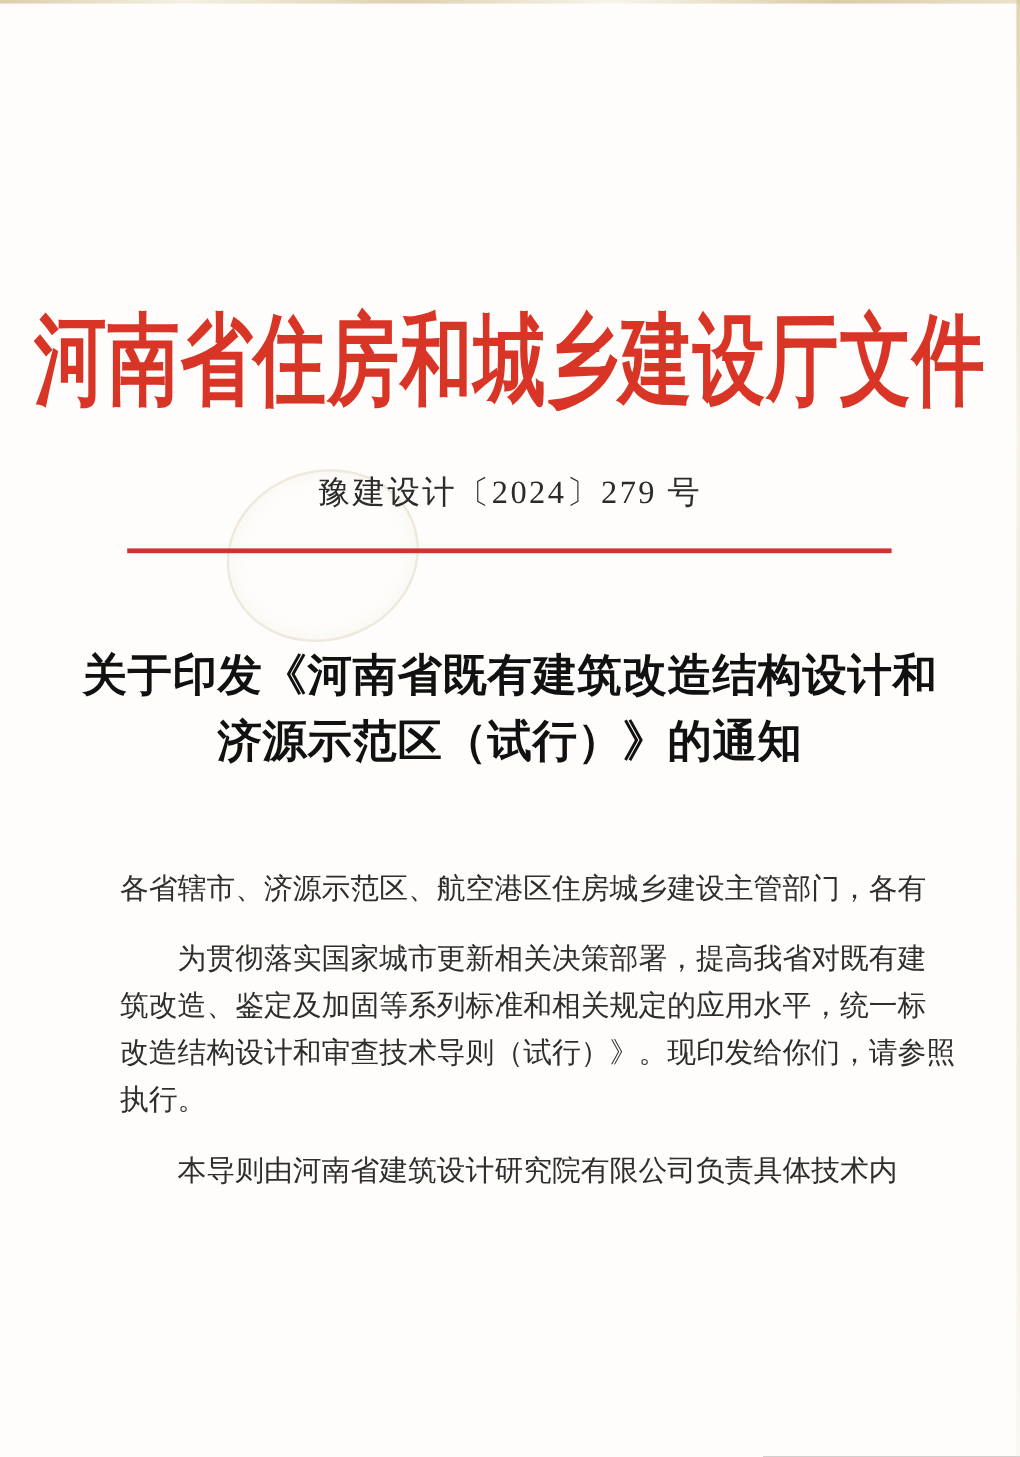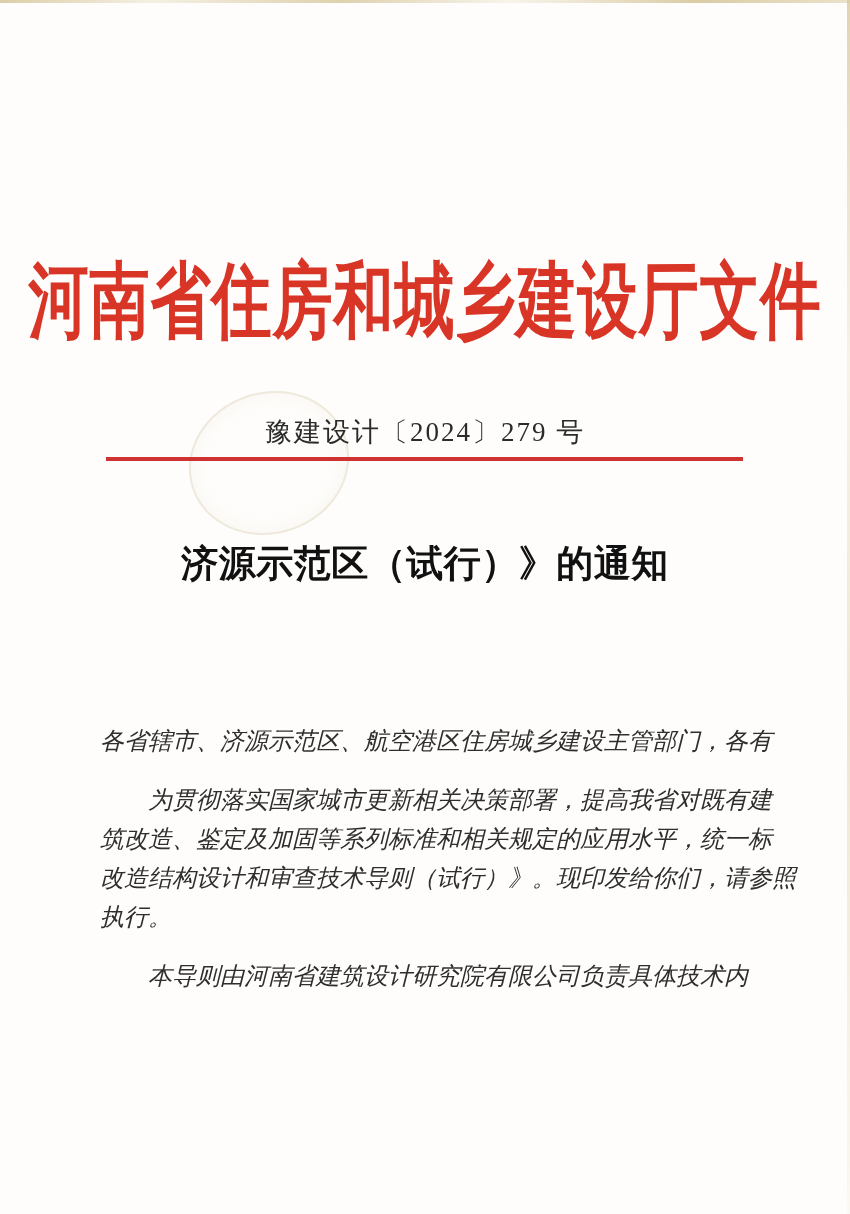--- a/index.html
+++ b/index.html
@@ -59,21 +59,21 @@
     letter-spacing: 1px;
     white-space: nowrap;
   }
   .banner-title .stretch {
     display: inline-block;
     transform: scaleY(1.38);
     transform-origin: center;
   }
   .doc-number {
     position: absolute;
-    top: 414px;
+    top: 392px;
     left: 0;
     width: 100%;
     text-align: center;
     color: #2b2b2b;
     font-size: 27px;
     letter-spacing: 2px;
   }
   .red-divider {
     position: absolute;
     top: 457px;
@@ -100,21 +100,20 @@
     left: 100px;
     width: 645px;
     color: #2e2e2e;
     font-size: 24px;
     line-height: 39px;
   }
   .body-line {
     text-align: justify;
     text-align-last: justify;
     white-space: nowrap;
-    font-style: italic;
   }
   .body-line.indent { padding-left: 48px; margin-top: 20px; }
   .body-line.end {
     text-align-last: left;
     white-space: normal;
   }
 </style>
 </head>
 <body>
 
@@ -126,20 +125,21 @@
 
   <div class="banner-title">
     <span class="stretch">河南省住房和城乡建设厅文件</span>
   </div>
 
   <div class="doc-number">豫建设计〔2024〕279 号</div>
 
   <div class="red-divider"></div>
 
   <div class="notice-title">
+    <div>关于印发《河南省既有建筑改造结构设计和</div>
     <div>济源示范区（试行）》的通知</div>
   </div>
 
   <div class="body-block">
     <div class="body-line">各省辖市、济源示范区、航空港区住房城乡建设主管部门，各有</div>
     <div class="body-line indent">为贯彻落实国家城市更新相关决策部署，提高我省对既有建</div>
     <div class="body-line">筑改造、鉴定及加固等系列标准和相关规定的应用水平，统一标</div>
     <div class="body-line">改造结构设计和审查技术导则（试行）》。现印发给你们，请参照</div>
     <div class="body-line end">执行。</div>
     <div class="body-line indent">本导则由河南省建筑设计研究院有限公司负责具体技术内</div>

